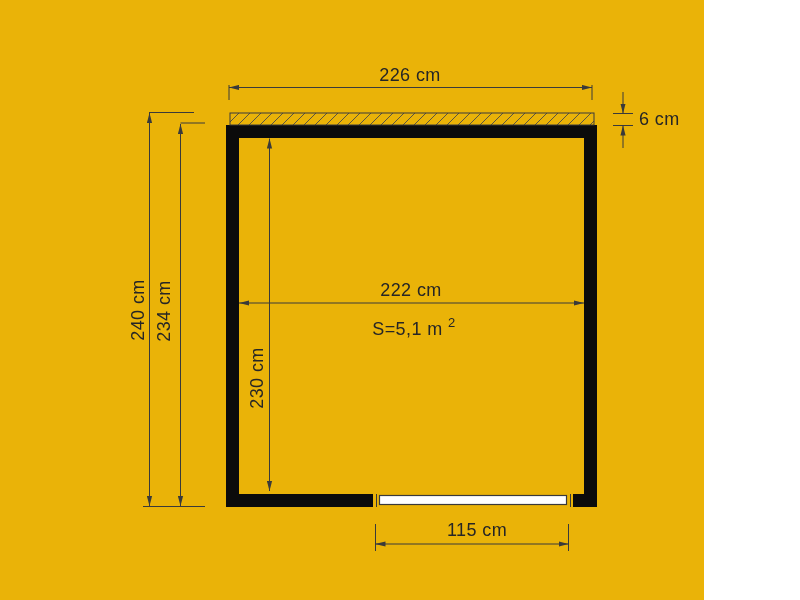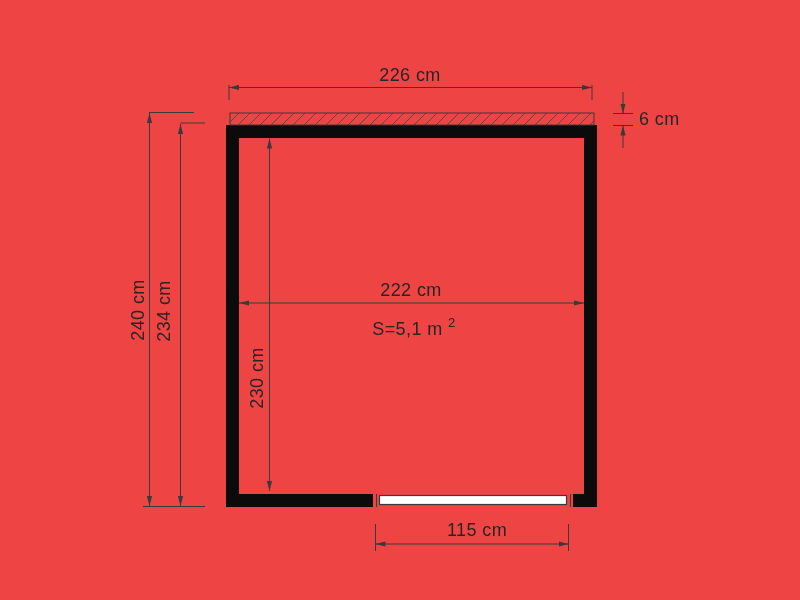--- a/index.html
+++ b/index.html
@@ -1,19 +1,19 @@
 <!DOCTYPE html>
 <html><head>
 <meta charset="utf-8">
 <style>
   html,body{margin:0;padding:0;background:#ffffff;}
   .canvas{
     position:relative;
-    width:800px;height:600px;
-    background:#ef4444;
+    width:704px;height:600px;
+    background:#eab308;
     font-family:"Liberation Sans", sans-serif;
     overflow:hidden;
   }
   svg{display:block;}
   .dim-text{
     font-size:18px;
     letter-spacing:0.4px;
     font-family:"Liberation Sans", sans-serif;
   }
   .dim-sup{font-size:13px;}

